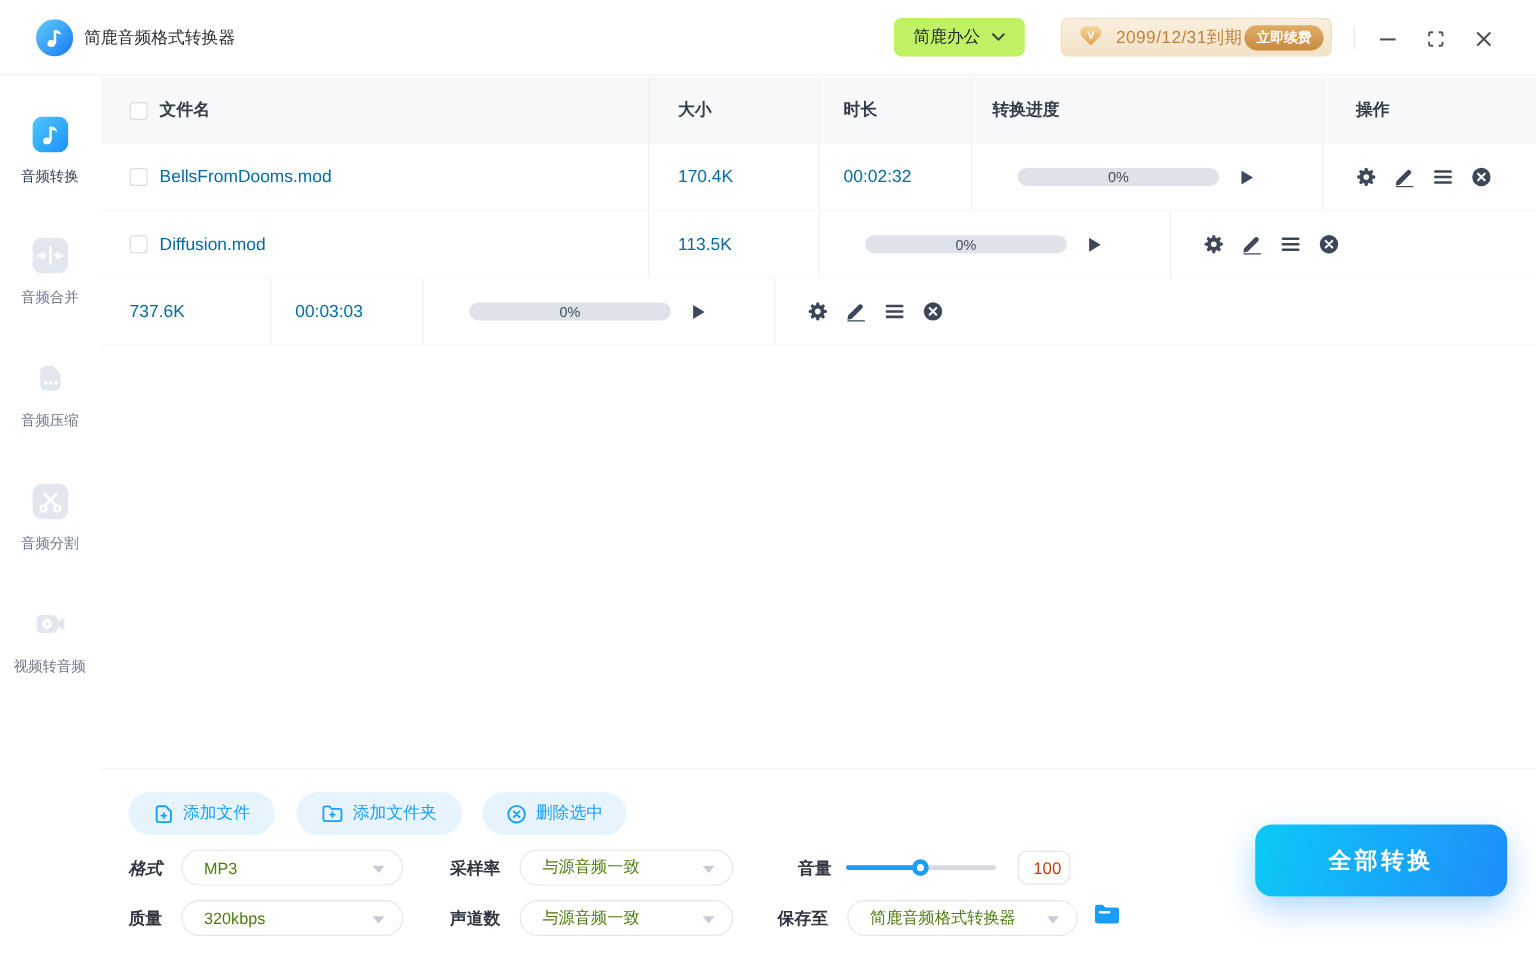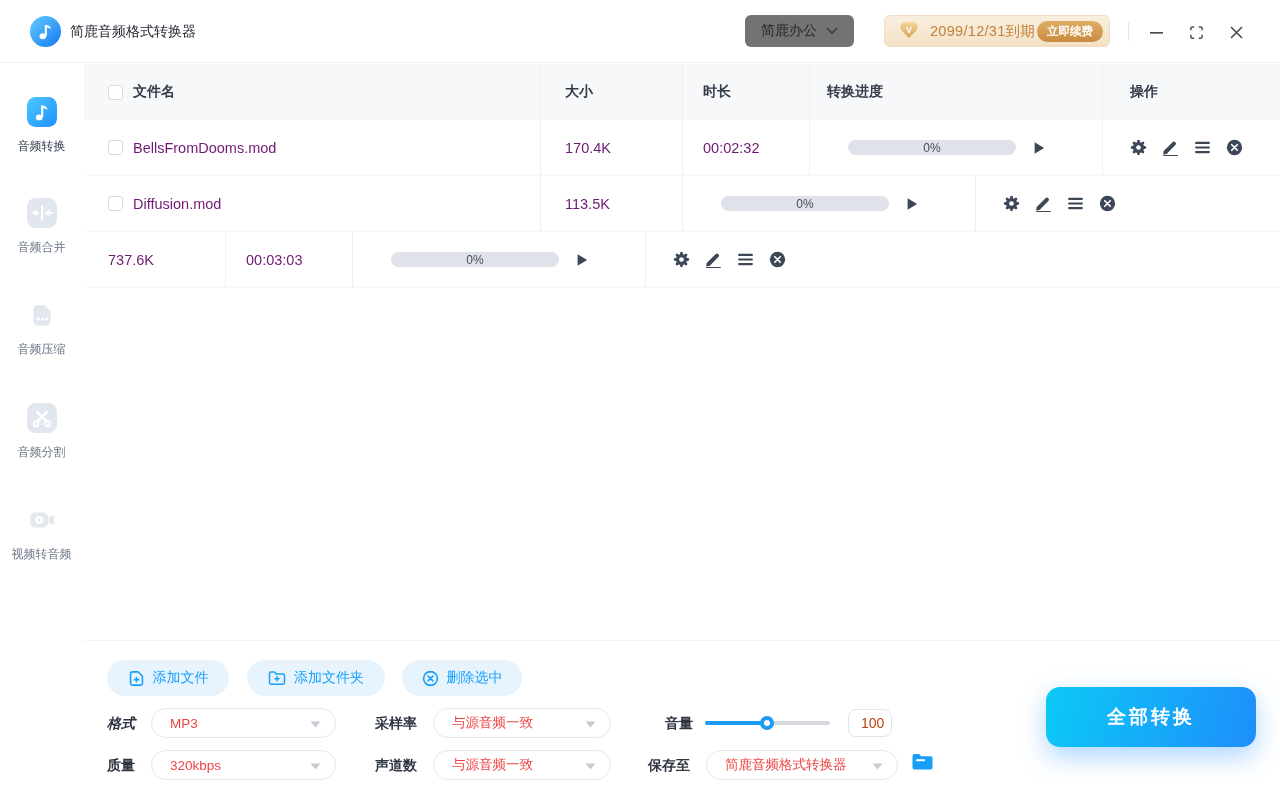--- a/index.html
+++ b/index.html
@@ -10,21 +10,21 @@
     -webkit-font-smoothing:antialiased;
   }
 
   
   .topbar { position:absolute; left:0; top:0; width:1280px; height:63px;
             background:#fff; border-bottom:1px solid #eef0f3; }
   .logo { position:absolute; left:30px; top:16px; width:31px; height:31px; }
   .app-title { position:absolute; left:70px; top:23px; font-size:14px; color:#262b33; font-weight:500; }
 
   .office-pill { position:absolute; left:745px; top:15px; height:32px; padding:0 16px;
-                 background:#737373; border-radius:6px; display:flex; align-items:center; gap:9px;
+                 background:#bef264; border-radius:6px; display:flex; align-items:center; gap:9px;
                  cursor:pointer; }
   .office-pill span { font-size:14px; color:#24272c; font-weight:500; }
 
   .vip-pill { position:absolute; left:884px; top:15px; width:226px; height:32px; border-radius:6px;
               background:linear-gradient(180deg,#f9efdf 0%,#f4e2c7 100%);
               border:1px solid #f0ddc0; display:flex; align-items:center; }
   .vip-badge { margin-left:12px; width:24px; height:24px; }
   .vip-date { margin-left:9px; font-size:14.5px; color:#c2823b; font-weight:500; letter-spacing:.3px; }
   .renew-btn { position:absolute; right:6px; top:5px; height:21px; padding:0 10px; border-radius:11px;
                background:linear-gradient(180deg,#dfad67 0%,#c98b3f 100%);
@@ -52,21 +52,21 @@
 
   .c-name { width:457px; display:flex; align-items:center; padding-left:24px; gap:10px; }
   .c-size { width:142px; display:flex; align-items:center; padding-left:24px; }
   .c-dur  { width:127px; display:flex; align-items:center; padding-left:20px; }
   .c-prog { width:293px; display:flex; align-items:center; }
   .c-act  { width:177px; display:flex; align-items:center; padding-left:27px; gap:15px; }
   .thead > div, .trow > div { border-right:1px solid #efF0f3; }
   .thead > div:last-child, .trow > div:last-child { border-right:none; }
 
   .thead .hcell { font-size:14px; color:#333c49; font-weight:600; }
-  .trow .cell-text { font-size:14.5px; color:#701a75;text-align:right; }
+  .trow .cell-text { font-size:14.5px; color:#0369a1;text-align:right; }
 
   .checkbox { width:15px; height:15px; border:1px solid #d8dce3; border-radius:3px; background:#fff;
               flex:0 0 auto; cursor:pointer; }
 
   .pbar { margin-left:38px; width:168px; height:15px; border-radius:8px; background:#dfe2e8;
           position:relative; overflow:hidden; }
   .pbar .fill { position:absolute; left:0; top:0; bottom:0; width:0%; background:#1a9cf7; border-radius:8px; }
   .pbar .ptext { position:absolute; inset:0; display:flex; align-items:center; justify-content:center;
                  font-size:12px; color:#414d5f; }
   .play-btn { margin-left:16px; width:16px; height:16px; display:flex; align-items:center; cursor:pointer; }
@@ -79,21 +79,21 @@
   .pill-btn { position:absolute; top:596px; height:36px; border-radius:18px; background:#e7f4fe;
               display:flex; align-items:center; justify-content:center; gap:8px; cursor:pointer; }
   .pill-btn span { font-size:14px; color:#18a0fb; font-weight:500; }
   .pb-addfile { left:23px;  width:122px; }
   .pb-addfolder { left:163px; width:138px; }
   .pb-delete { left:318px; width:120px; }
 
   .set-label { position:absolute; font-size:14px; font-weight:700; color:#2f3641; line-height:30px; }
   .dropdown { position:absolute; height:30px; border:1px solid #e4e7ec; border-radius:15px; background:#fff;
               display:flex; align-items:center; cursor:pointer; }
-  .dropdown .val { margin-left:18px; font-size:13.5px; color:#ef4444; }
+  .dropdown .val { margin-left:18px; font-size:13.5px; color:#4d7c0f; }
   .dropdown .arr { position:absolute; right:14px; top:12px; }
 
   .r1 { top:644px; } .r2 { top:686px; }
   .lab-format { left:23px;font-style:italic; } .lab-quality { left:23px; }
   .dd-format, .dd-quality { left:67px; width:185px; }
   .lab-sample { left:291px; } .lab-channel { left:291px; }
   .dd-sample, .dd-channel { left:349px; width:178px; }
   .lab-volume { left:581px; }
   .lab-saveto { left:564px; }
   .dd-saveto { left:622px; width:192px; }

